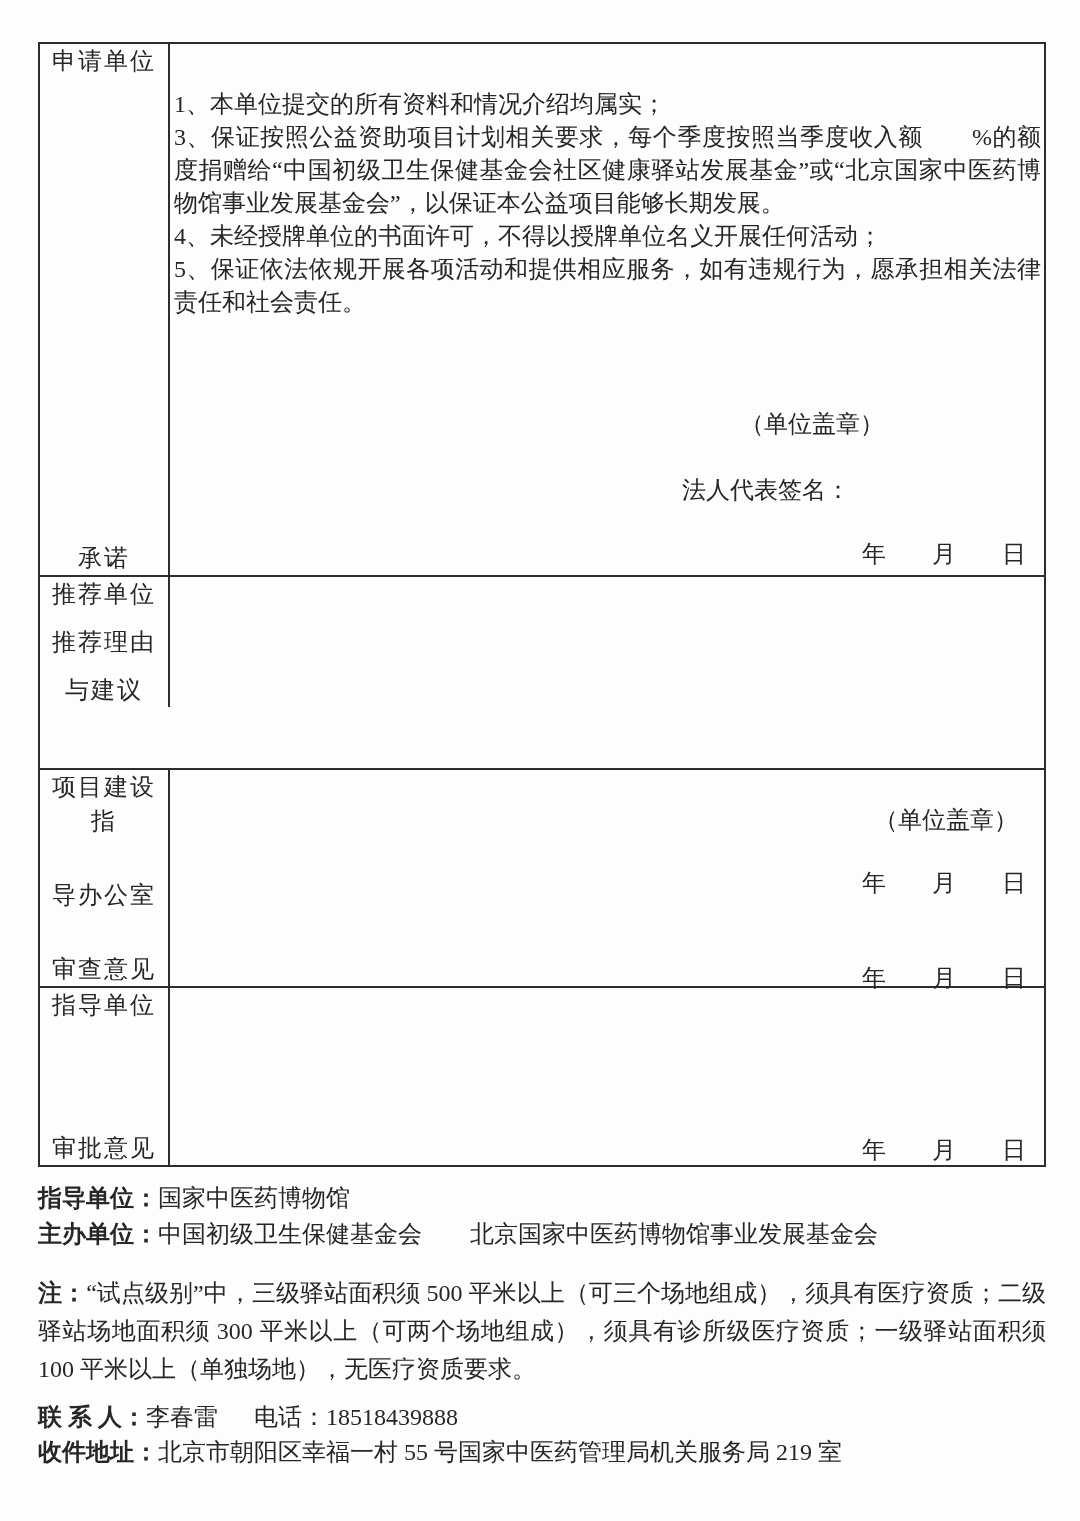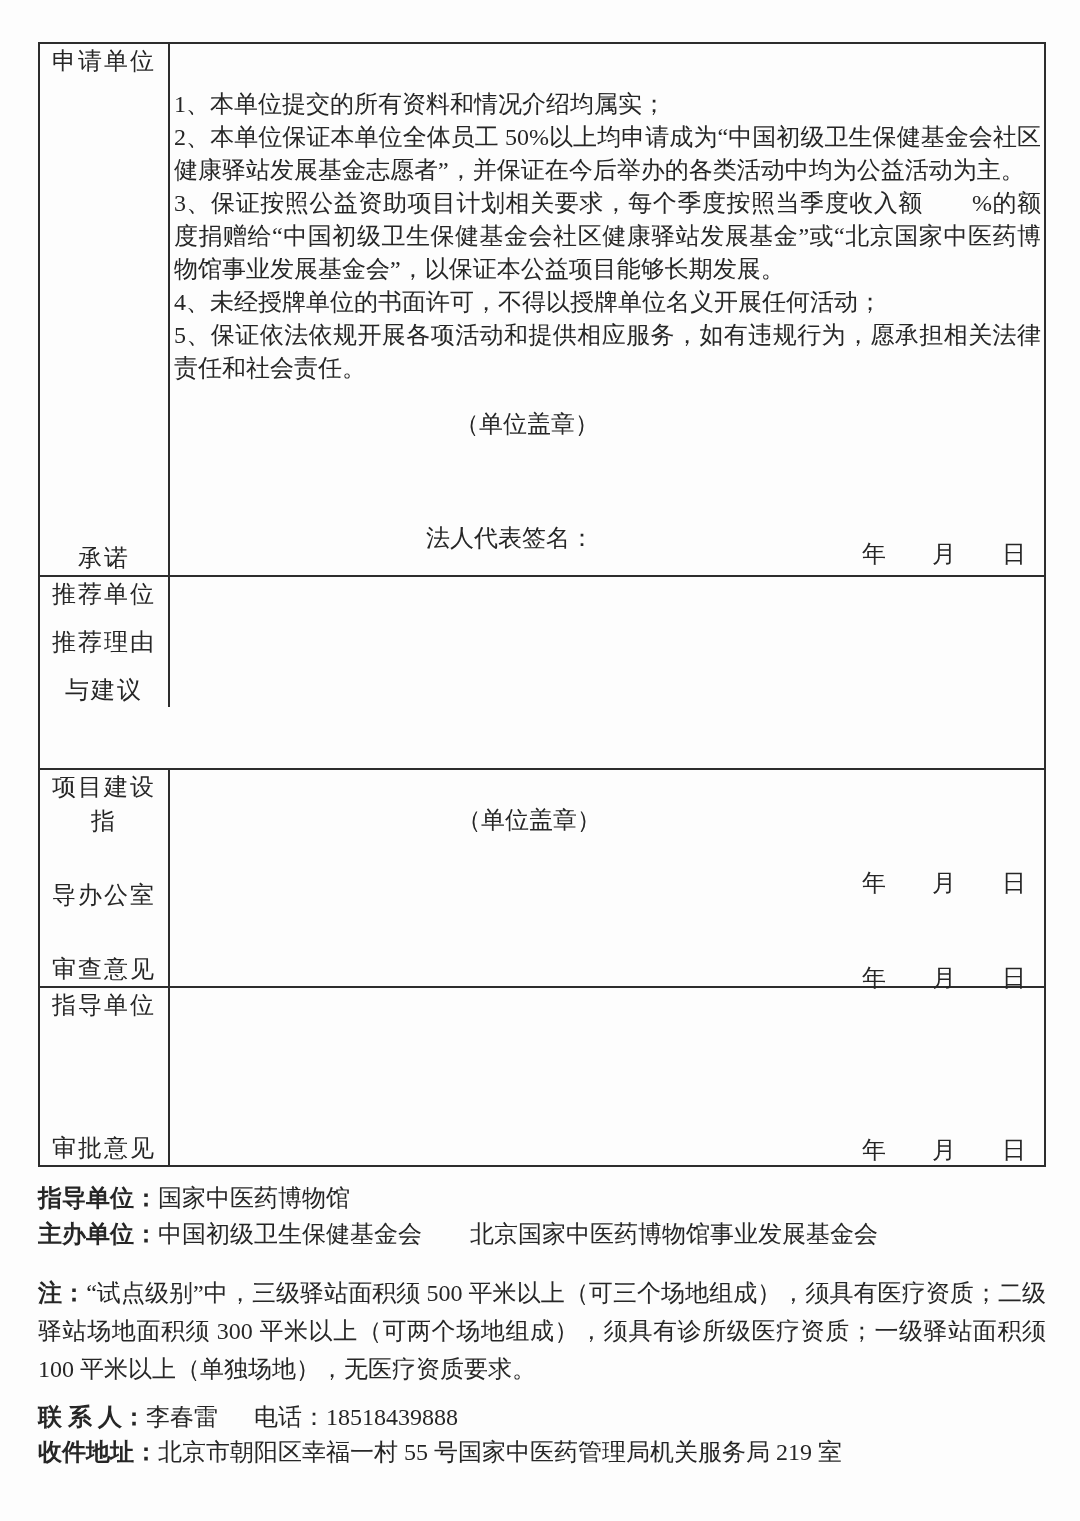--- a/index.html
+++ b/index.html
@@ -34,23 +34,23 @@
   .content-cell{
     flex:1;position:relative;box-sizing:border-box;
   }
   .commit-text{
     padding:44px 3px 0 4px;
     line-height:33px;
     text-align:justify;
   }
   .commit-text p{margin:0;}
   .abs{position:absolute;right:0;left:0;}
-  .seal-line{text-align:center;}
+  .seal-line{text-align:right;}
   .row1-seal{top:364px;padding-right:160px;}
-  .row1-sign{top:430px;padding-right:194px;text-align:center;margin-top:48px;}
+  .row1-sign{top:430px;padding-right:194px;text-align:right;}
   .row1-date{top:494px;}
   .row2-seal{top:97px;padding-right:26px;}
   .row2-date{top:160px;}
   .row3-date{top:192px;}
   .row4-date{top:146px;}
   .date-line{
     text-align:right;
     padding-right:18px;
     word-spacing:40px;
   }
@@ -75,21 +75,20 @@
   <div class="form-table">
 
     <div class="trow bordered r1">
       <div class="label-cell">
         <div>申请单位</div>
         <div>承诺</div>
       </div>
       <div class="content-cell">
         <div class="commit-text">
           <p>1、本单位提交的所有资料和情况介绍均属实；</p>
-          <p>2、本单位保证本单位全体员工 50%以上均申请成为“中国初级卫生保健基金会社区健康驿站发展基金志愿者”，并保证在今后举办的各类活动中均为公益活动为主。</p>
           <p>3、保证按照公益资助项目计划相关要求，每个季度按照当季度收入额　　%的额度捐赠给“中国初级卫生保健基金会社区健康驿站发展基金”或“北京国家中医药博物馆事业发展基金会”，以保证本公益项目能够长期发展。</p>
           <p>4、未经授牌单位的书面许可，不得以授牌单位名义开展任何活动；</p>
           <p>5、保证依法依规开展各项活动和提供相应服务，如有违规行为，愿承担相关法律责任和社会责任。</p>
         </div>
         <div class="abs seal-line row1-seal">（单位盖章）</div>
         <div class="abs row1-sign">法人代表签名：</div>
         <div class="abs date-line row1-date">年 月 日</div>
       </div>
     </div>
 

